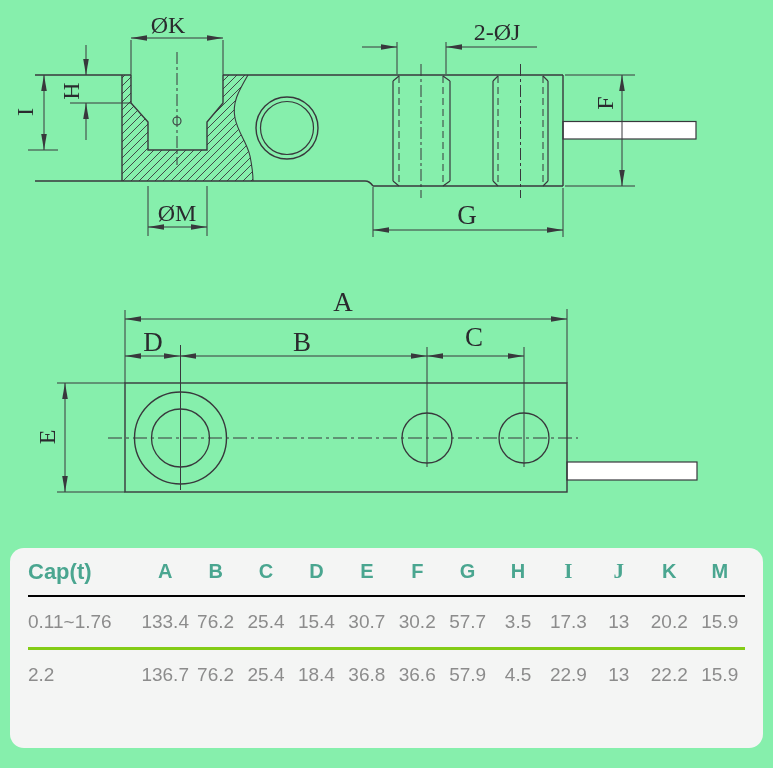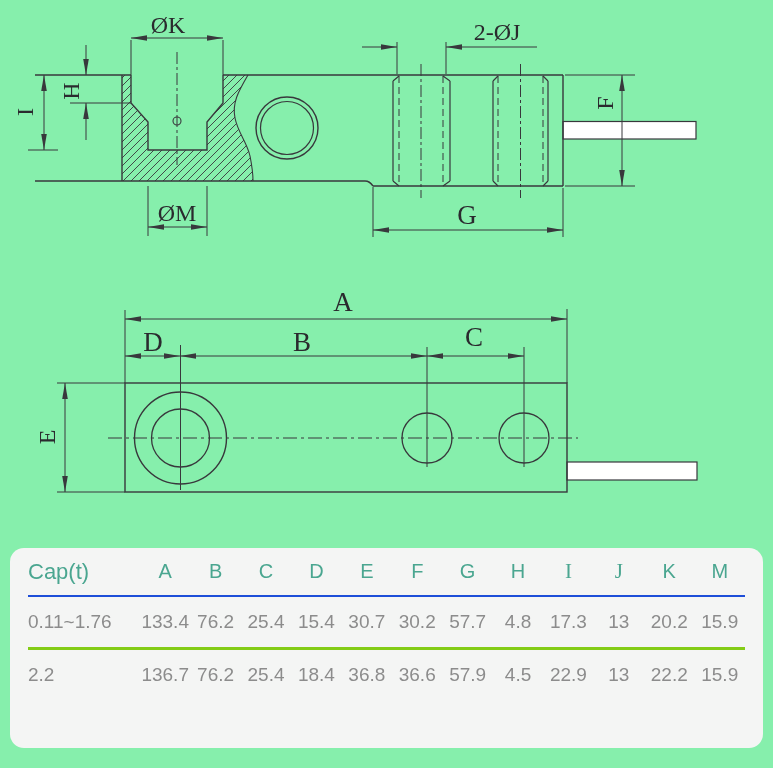--- a/index.html
+++ b/index.html
@@ -22,23 +22,23 @@
   .med{font-size:24px;}
   
   #spec-card{
     position:absolute;left:10px;top:548px;width:753px;height:200px;
     background:var(--card-bg);border-radius:14px;
   }
   .spec-table{
     width:717px;margin:0 18px;border-collapse:collapse;table-layout:fixed;
   }
   .spec-table th{
-    color:var(--accent);font-weight:normal;font-size:20px;
+    color:var(--accent);font-weight:bold;font-size:20px;
     height:47px;vertical-align:middle;text-align:center;
-    border-bottom:2px solid #1d4ed8;padding:0;
+    border-bottom:2px solid #000000;padding:0;
   }
   .spec-table th:first-child{
     text-align:left;width:112px;font-size:22px;
   }
   
   .spec-table th:nth-child(10),
   .spec-table th:nth-child(11){font-family:"Liberation Serif",serif;font-size:21px;}
   .spec-table td{
     color:var(--num);font-size:19px;height:50px;vertical-align:middle;
     text-align:center;padding:0;border-top:3px solid #84cc16;
@@ -195,21 +195,21 @@
       <tbody id="spec-body">
           <tr>
             <td>0.11~1.76</td>
             <td>133.4</td>
             <td>76.2</td>
             <td>25.4</td>
             <td>15.4</td>
             <td>30.7</td>
             <td>30.2</td>
             <td>57.7</td>
-            <td>4.8</td>
+            <td>3.5</td>
             <td>17.3</td>
             <td>13</td>
             <td>20.2</td>
             <td>15.9</td>
           </tr>
           <tr>
             <td>2.2</td>
             <td>136.7</td>
             <td>76.2</td>
             <td>25.4</td>

